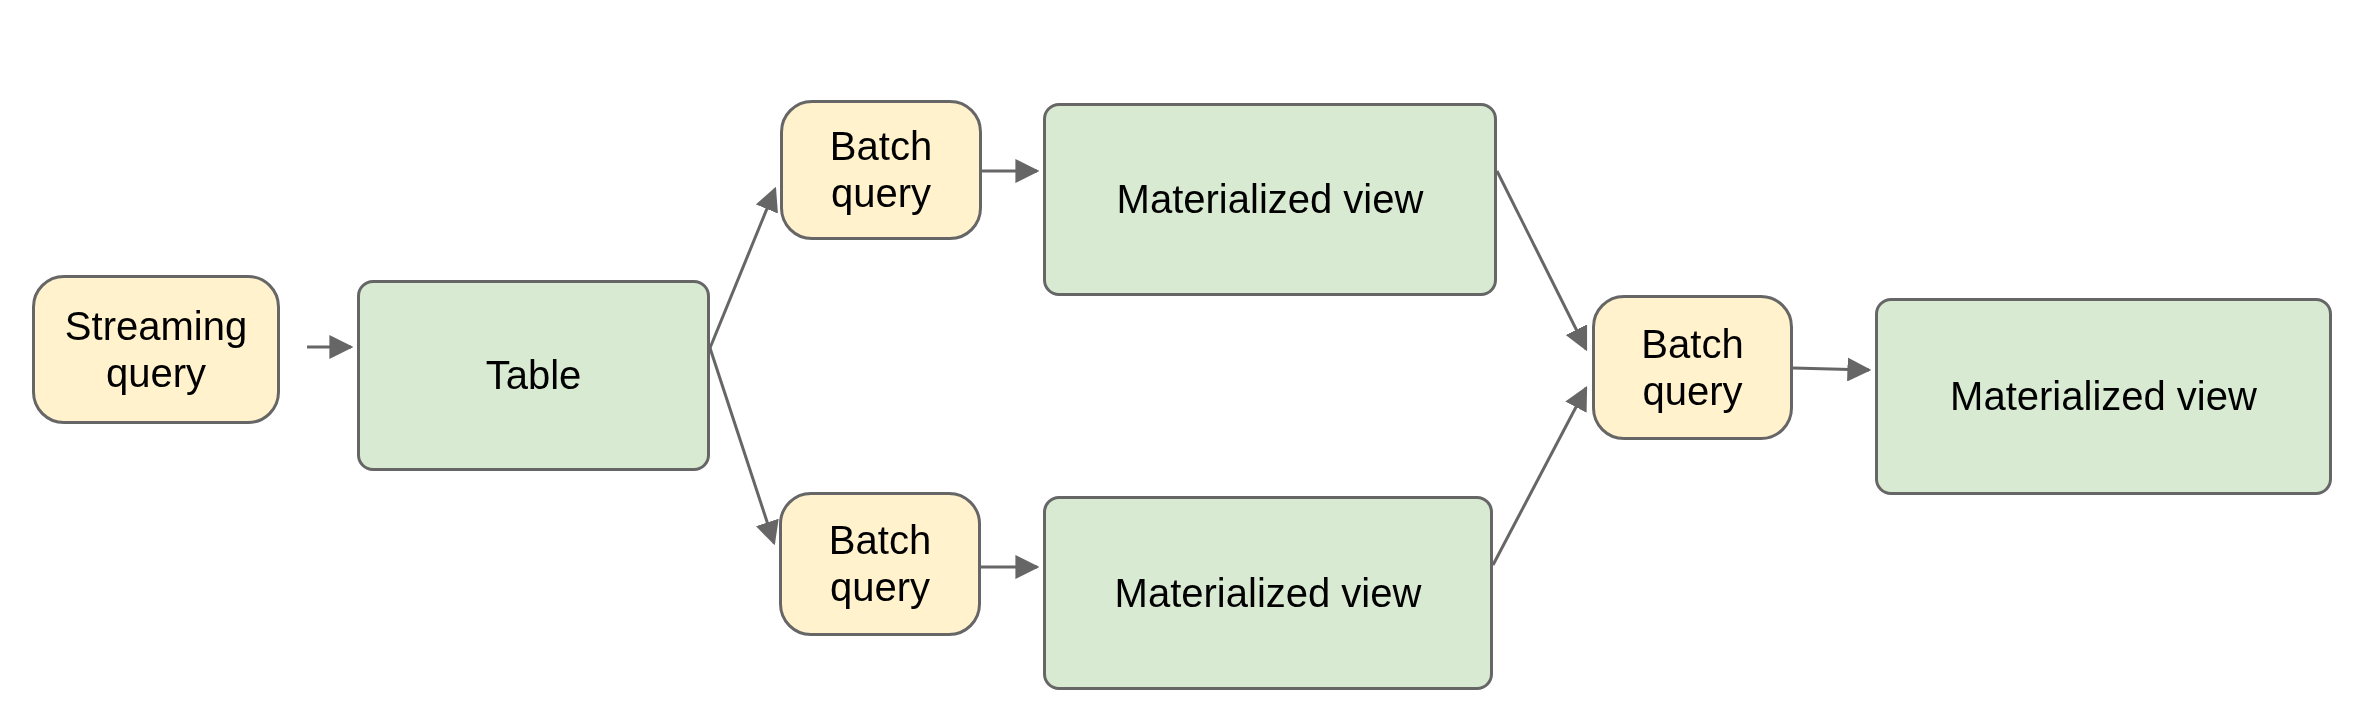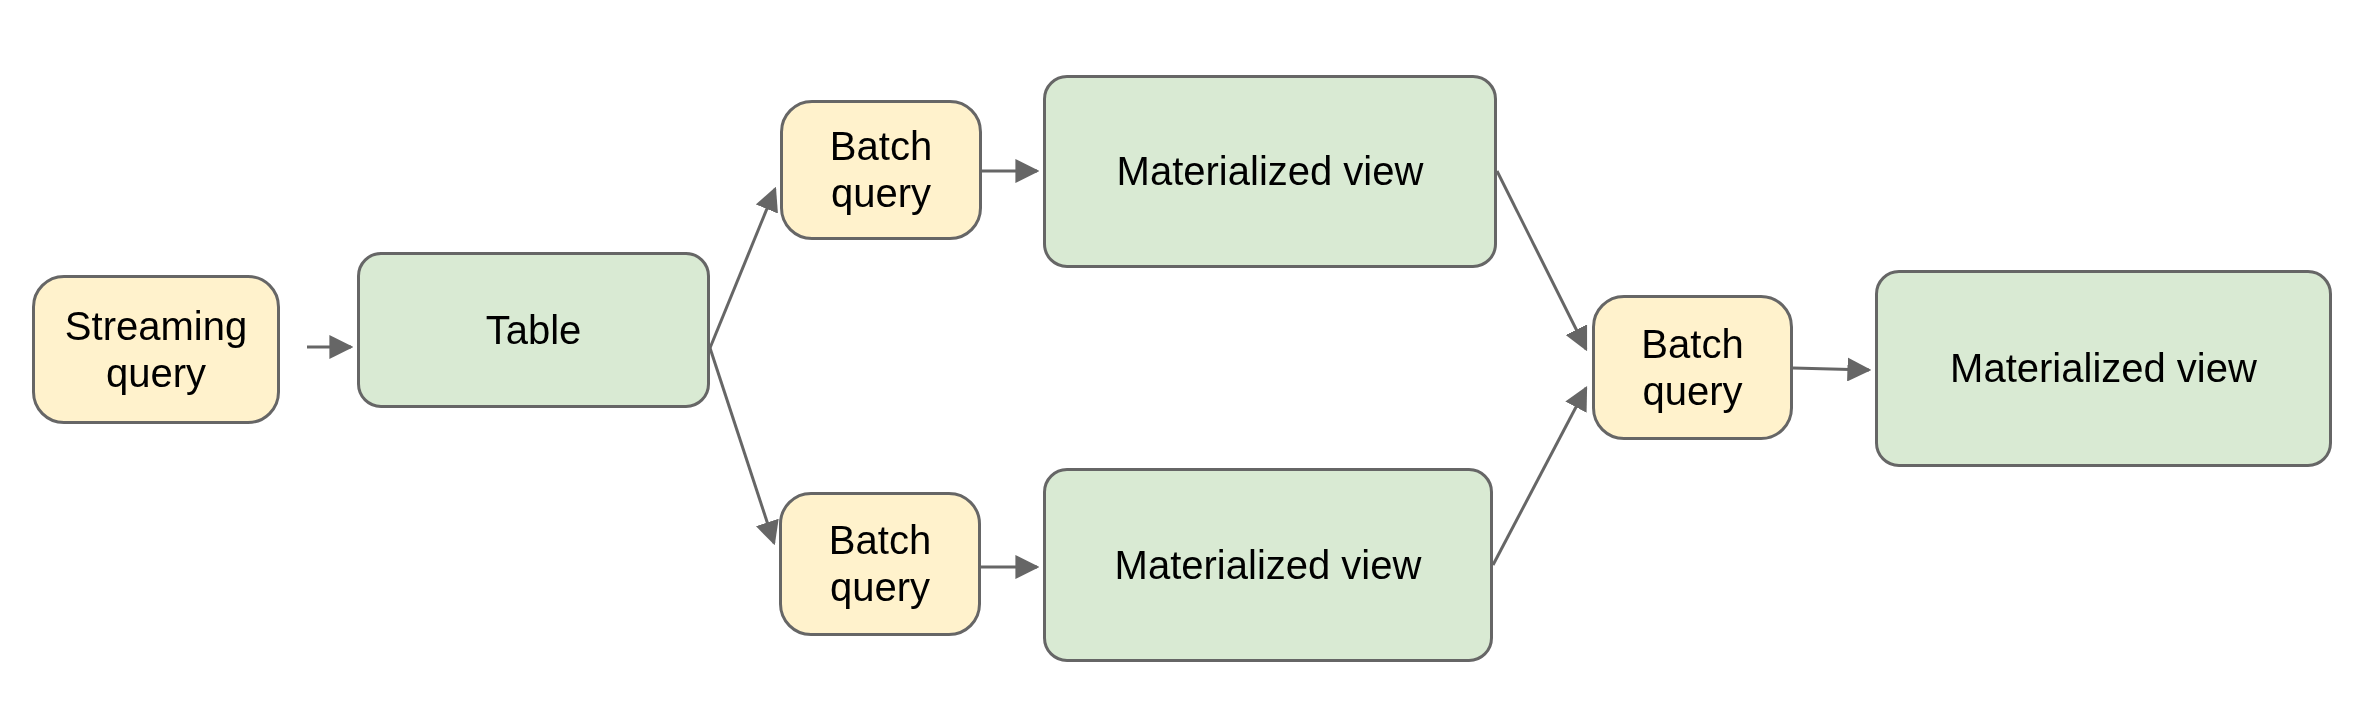--- a/index.html
+++ b/index.html
@@ -19,24 +19,24 @@
   .arrowhead{fill:var(--arrow);}
   .node{
     position:absolute;
     display:flex;align-items:center;justify-content:center;text-align:center;
     border:3px solid var(--border);
     color:var(--text);
     font-size:40px;line-height:47px;
     z-index:2;
   }
   .node.query{background:var(--query-fill);padding:0 18px;border-radius:32px;}
-  .node.store{background:var(--store-fill);border-radius:24px;}
+  .node.store{background:var(--store-fill);border-radius:16px;margin-top:28px;}
   
   .n-streaming     {left:32px;  top:275px; width:248px; height:149px;}
-  .n-table         {left:357px; top:252px; width:353px; height:156px;}
+  .n-table         {left:357px; top:252px; width:353px; height:191px;}
   .n-bq-top        {left:780px; top:100px; width:202px; height:140px;}
   .n-mv-top        {left:1043px;top:75px;  width:454px; height:193px;}
   .n-bq-bottom     {left:779px; top:492px; width:202px; height:144px;}
   .n-mv-bottom     {left:1043px;top:468px; width:450px; height:194px;}
   .n-bq-right      {left:1592px;top:295px; width:201px; height:145px;}
   .n-mv-right      {left:1875px;top:270px; width:457px; height:197px;}
 </style>
 </head>
 <body>
 

